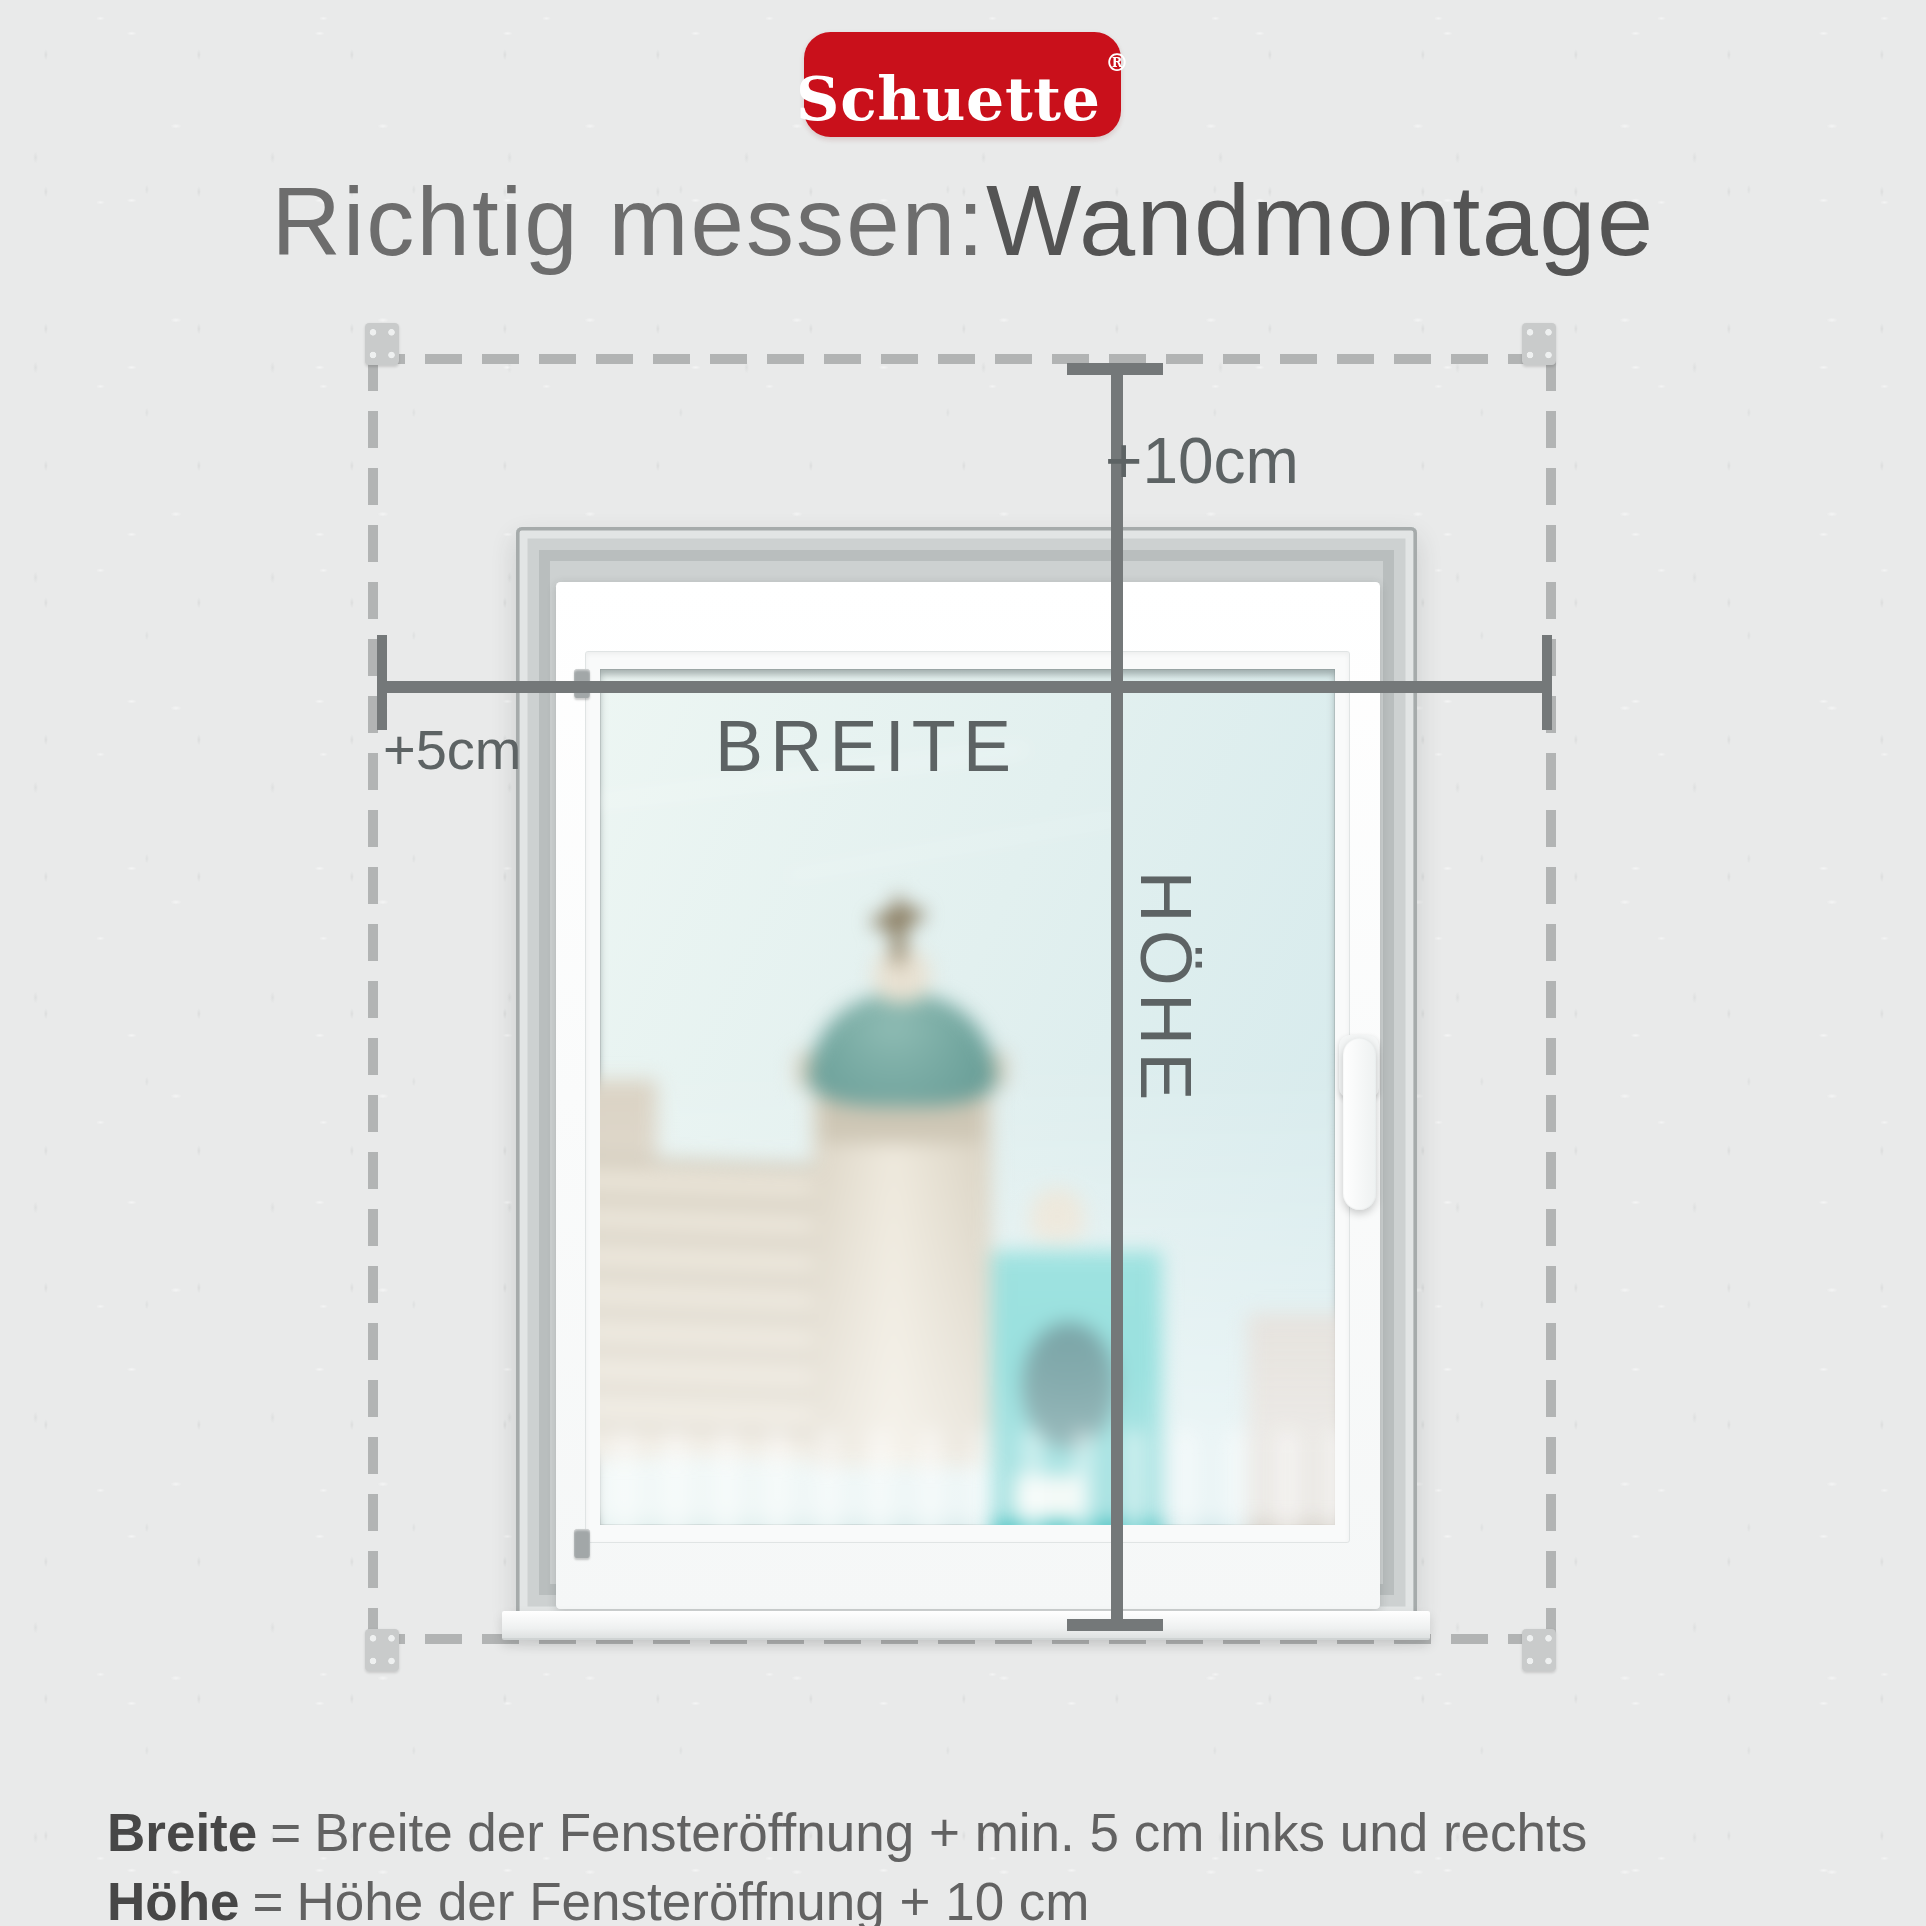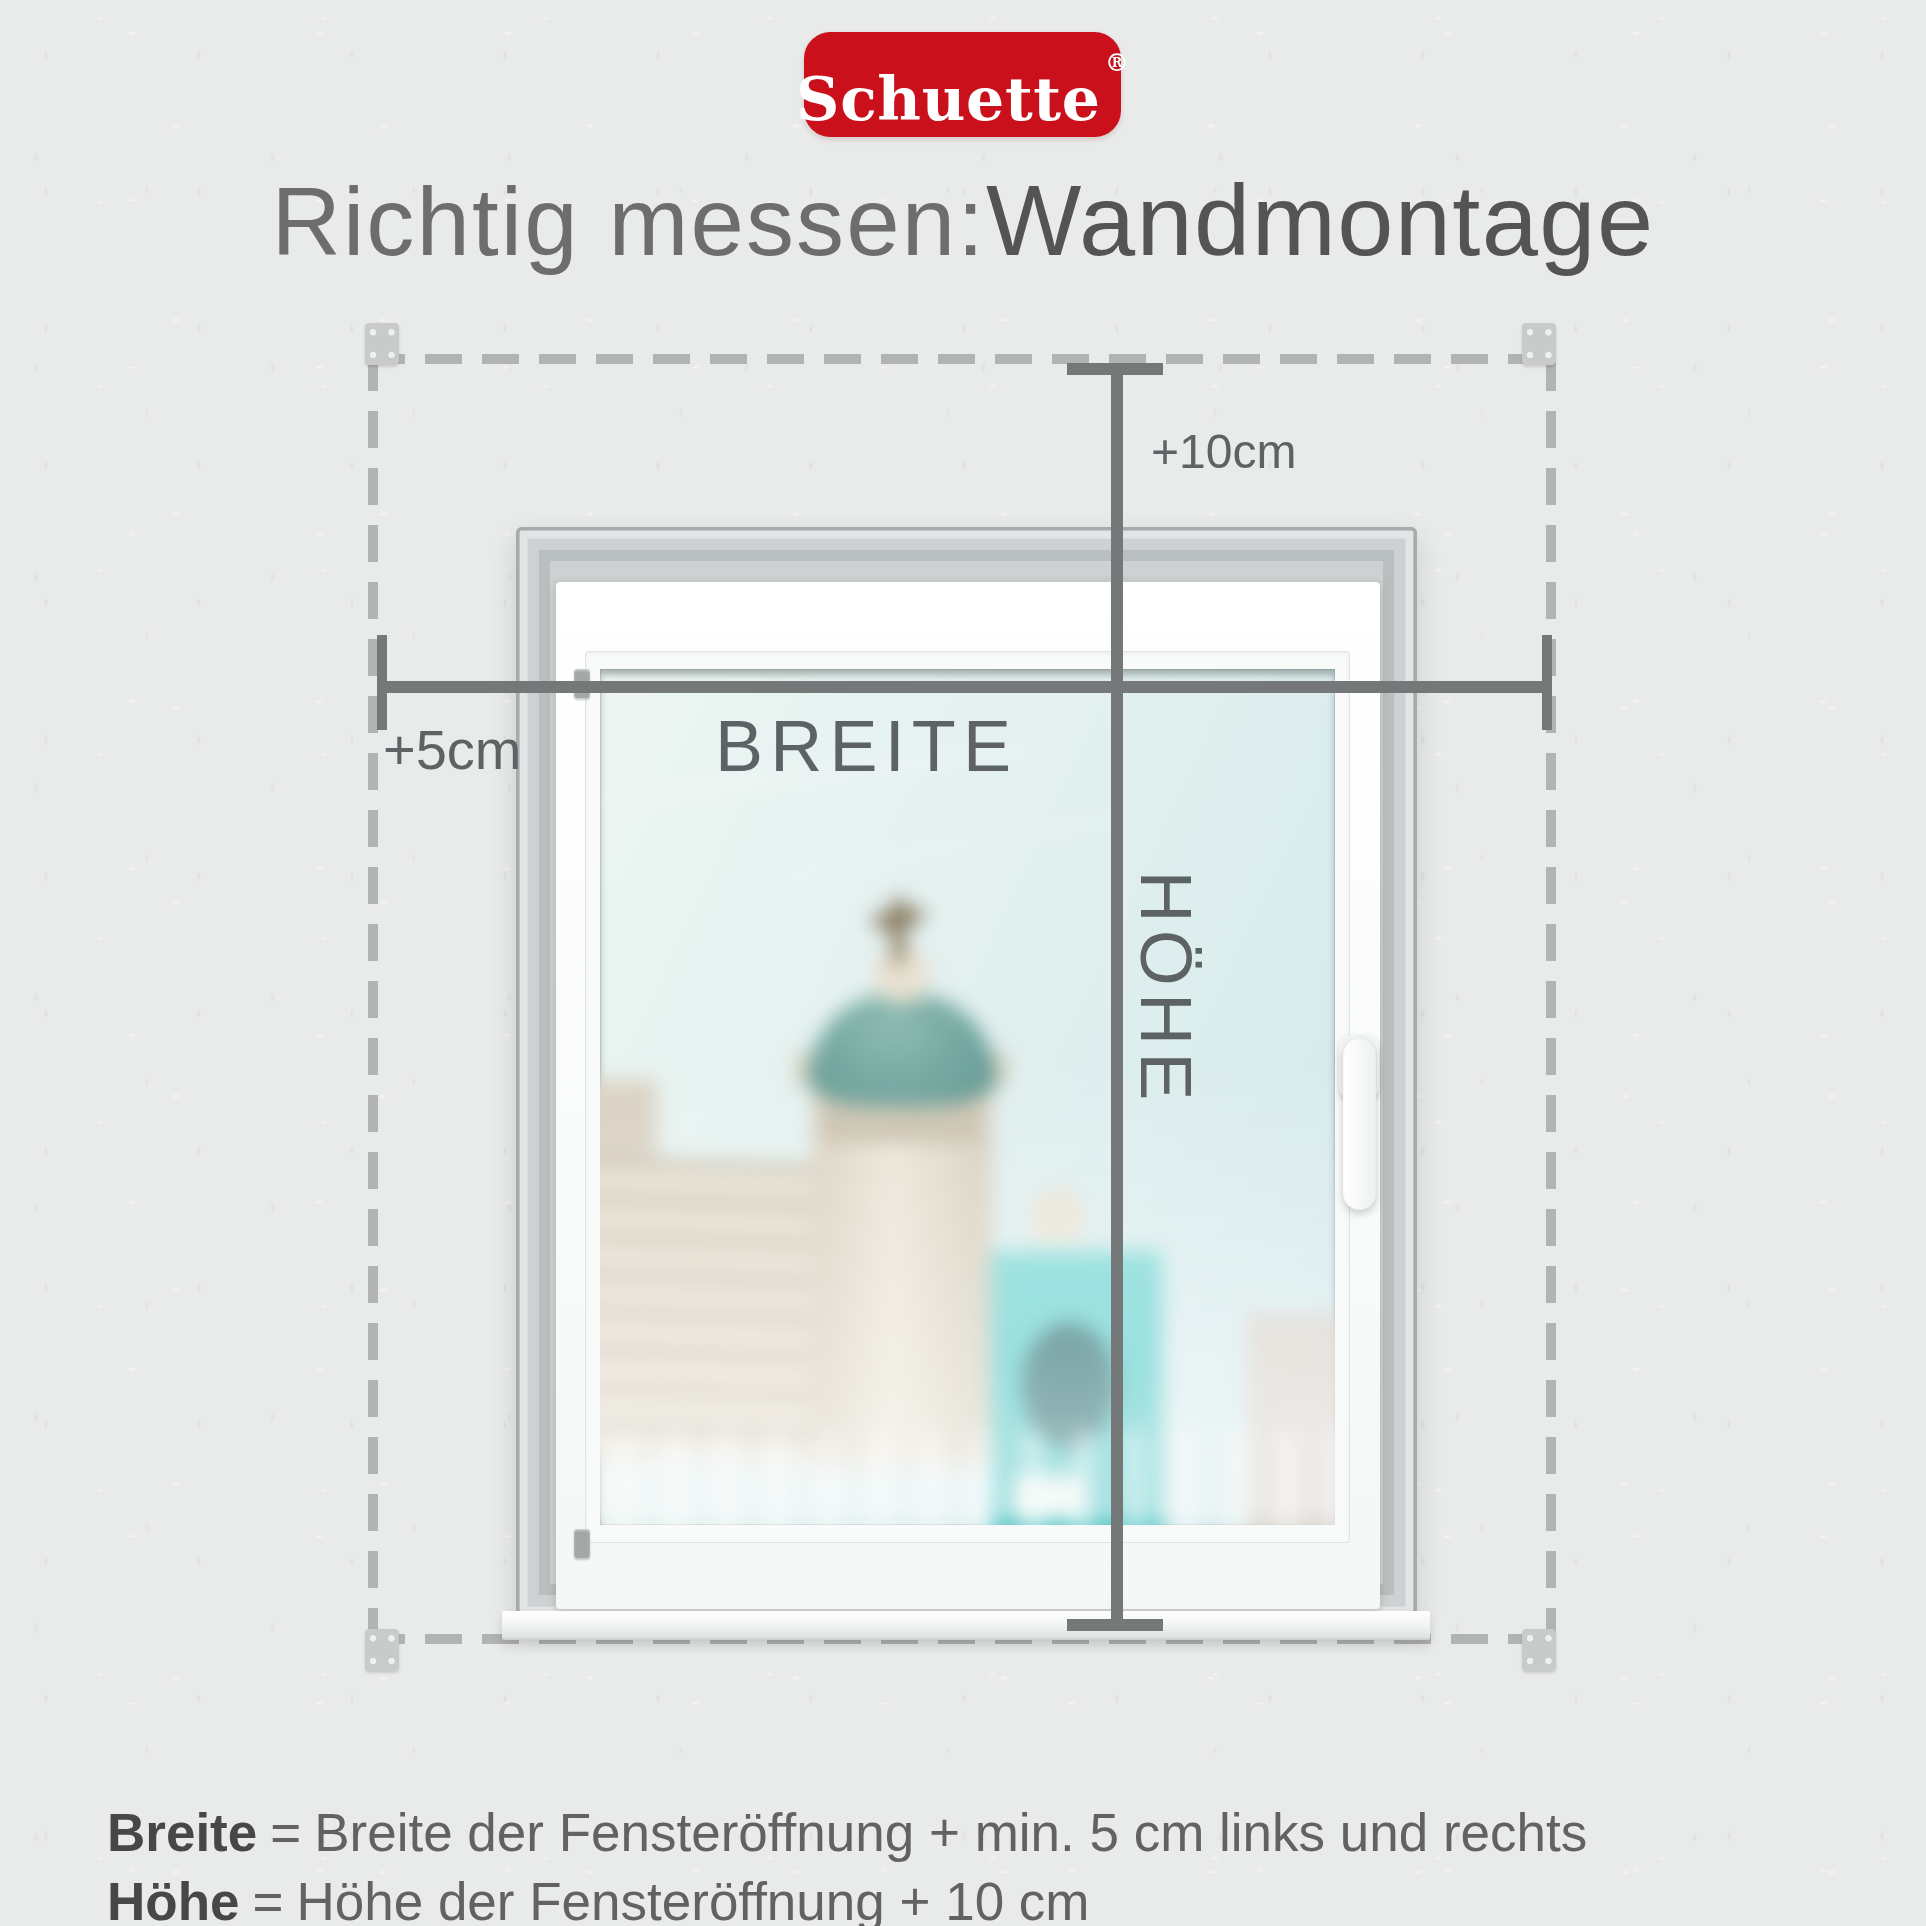--- a/index.html
+++ b/index.html
@@ -117,21 +117,21 @@
   .measure{position:absolute;background:#747879;}
   .measure-h{left:380px;top:681px;width:1172px;height:11.5px;}
   .cap-h-left{left:377px;top:635px;width:10px;height:95px;}
   .cap-h-right{left:1542px;top:635px;width:10px;height:95px;}
   .measure-v{left:1111px;top:370px;width:11.5px;height:1255px;}
   .cap-v-top{left:1067px;top:363px;width:96px;height:11.5px;}
   .cap-v-bottom{left:1067px;top:1619px;width:96px;height:11.5px;}
 
   
   .lbl{position:absolute;color:#5d6364;font-weight:300;white-space:nowrap;}
-  .lbl-plus10{left:1151px;top:424px;font-size:48px;}
+  .lbl-plus10{left:1105px;top:424px;font-size:64px;}
   .lbl-plus5{left:383px;top:717px;font-size:56px;}
   .lbl-breite{left:715px;top:705px;width:294px;text-align:center;font-size:72px;letter-spacing:7.2px;}
   .lbl-hoehe{left:1166px;top:989px;font-size:72px;letter-spacing:7.2px;
     transform:translate(-50%,-50%) rotate(90deg);}
 
   
   .legend{position:absolute;left:107px;top:1798px;color:#626262;font-size:53px;font-weight:300;}
   .legend-line{white-space:nowrap;line-height:69px;}
   .legend .term{font-weight:700;color:#474747;}
   .legend .eq{margin:0 13px;}

